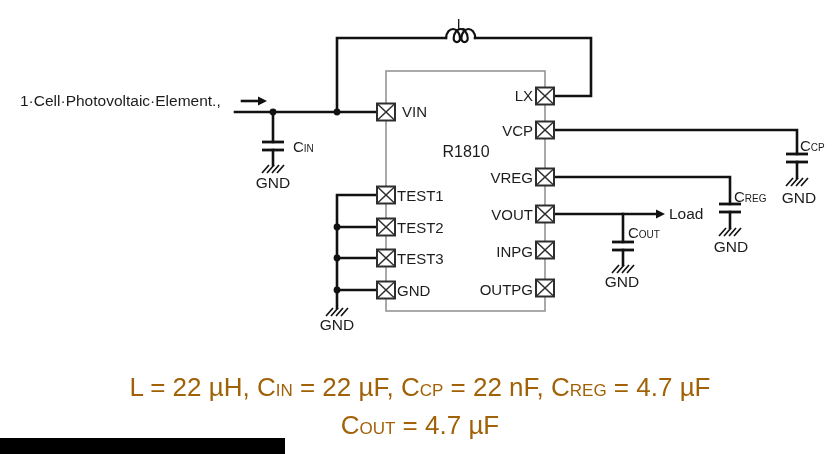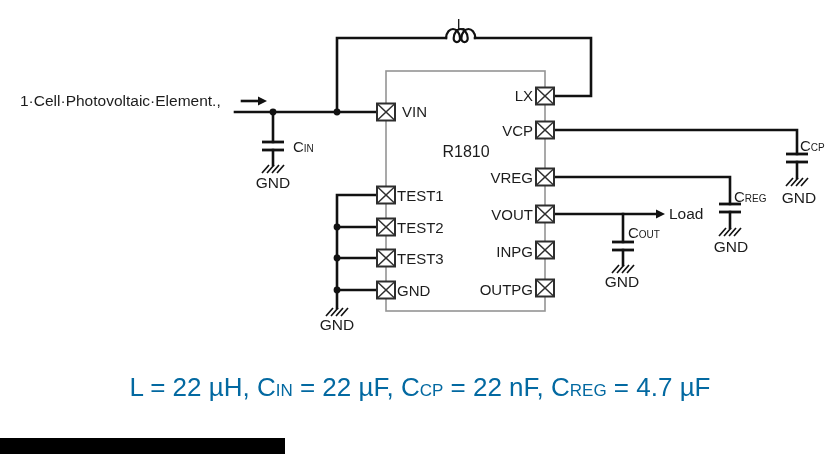--- a/index.html
+++ b/index.html
@@ -1,20 +1,20 @@
 <!DOCTYPE html>
 <html><head>
 <meta charset="utf-8">
 <style>
   html,body{margin:0;padding:0;background:#fff;}
   .screen{position:relative;width:832px;height:454px;background:#ffffff;overflow:hidden;
           font-family:"Liberation Sans",sans-serif;}
   svg text{font-family:"Liberation Sans",sans-serif;fill:#1c1c1c;}
   .caption{position:absolute;top:370px;left:8px;right:0;text-align:center;
-           font-size:26px;color:#0369a1;line-height:35px;}
+           font-size:26px;color:#a16207;line-height:35px;}
   .caption span{white-space:pre;}
   .caption .sub{font-size:17px;}
   .redact{position:absolute;left:0;top:438px;width:285px;height:16px;background:#000;}
 </style>
 </head>
 <body>
 
 <div class="screen">
 
 <svg width="832" height="360" viewBox="0 0 832 360">
@@ -113,17 +113,18 @@
   <text x="273" y="188" font-size="15.5" text-anchor="middle">GND</text>
   <text x="337" y="330" font-size="15.5" text-anchor="middle">GND</text>
   <text x="622" y="287" font-size="15.5" text-anchor="middle">GND</text>
   <text x="731" y="252" font-size="15.5" text-anchor="middle">GND</text>
   <text x="799" y="203" font-size="15.5" text-anchor="middle">GND</text>
 </svg>
 
 
 <div class="caption">
   <div><span>L = 22 µH, C</span><span class="sub">IN</span><span> = 22 µF, C</span><span class="sub">CP</span><span> = 22 nF, C</span><span class="sub">REG</span><span> = 4.7 µF</span></div>
+  <div><span>C</span><span class="sub">OUT</span><span> = 4.7 µF</span></div>
 </div>
 
 <div class="redact"></div>
 
 </div>
 
 </body></html>

